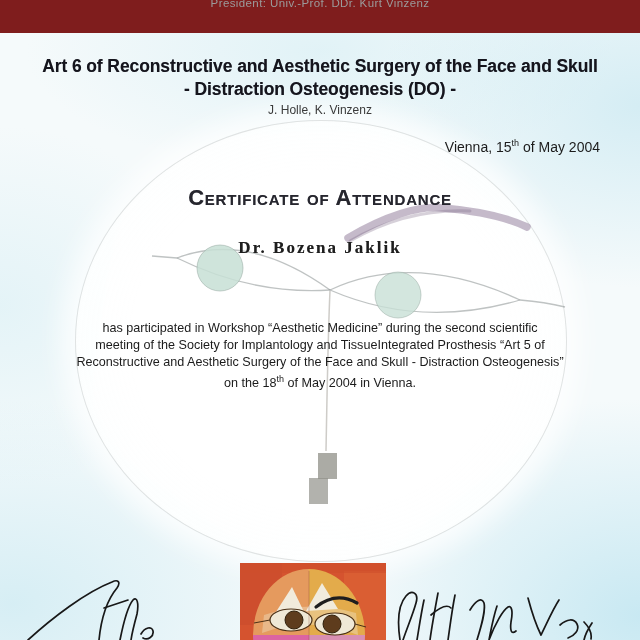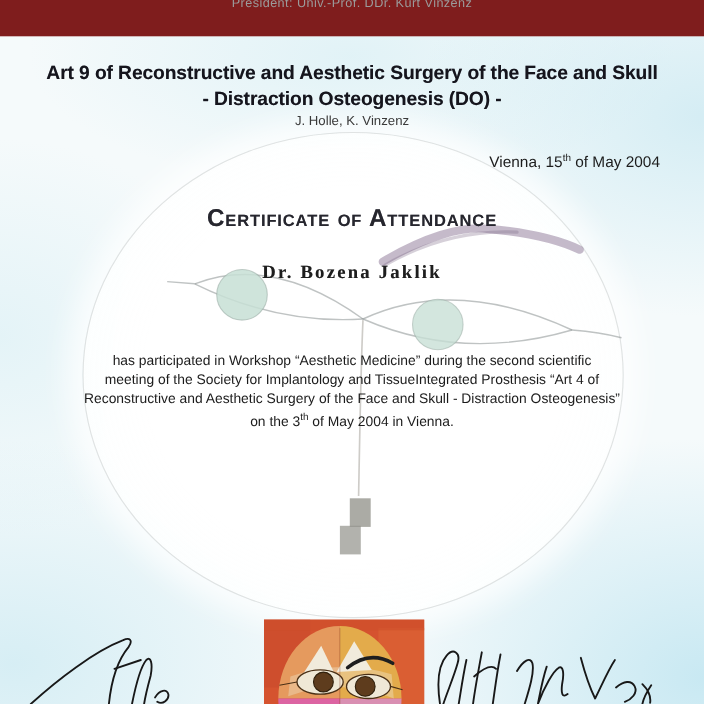--- a/index.html
+++ b/index.html
@@ -103,35 +103,35 @@
 
       <path d="M 348 205 C 385 183 420 172 443 175 C 478 178 508 185 527 194" stroke="rgba(150,130,158,.55)" stroke-width="7.5" fill="none" stroke-linecap="round"></path>
       <path d="M 350 208 C 390 185 430 176 470 178" stroke="rgba(118,98,130,.3)" stroke-width="3" fill="none" stroke-linecap="round"></path>
 
       <path d="M 330 258 C 328 300 327 365 326 418" stroke="rgba(158,153,146,.5)" stroke-width="1.5" fill="none"></path>
 
       <rect x="318" y="420" width="19" height="26" fill="rgba(150,150,142,.8)"></rect>
       <rect x="309" y="445" width="19" height="26" fill="rgba(146,146,138,.7)"></rect>
     </svg>
 
-    <div class="txt title-line t1">Art 9 of Reconstructive and Aesthetic Surgery of the Face and Skull</div>
+    <div class="txt title-line t1">Art 6 of Reconstructive and Aesthetic Surgery of the Face and Skull</div>
     <div class="txt authors">J. Holle, K. Vinzenz</div>
     <div class="txt title-line t2">- Distraction Osteogenesis (DO) -</div>
 
     <div class="dateline"><span>Vienna, 15</span><sup>th</sup><span> of May 2004</span></div>
 
     <div class="txt heading">Certificate of Attendance</div>
 
     <div class="txt attendee">Dr. Bozena Jaklik</div>
 
     <div class="txt body-text">
       <div>has participated in Workshop “Aesthetic Medicine” during the second scientific</div>
-      <div>meeting of the Society for Implantology and TissueIntegrated Prosthesis “Art 4 of</div>
+      <div>meeting of the Society for Implantology and TissueIntegrated Prosthesis “Art 5 of</div>
       <div>Reconstructive and Aesthetic Surgery of the Face and Skull - Distraction Osteogenesis”</div>
-      <div><span>on the 3</span><sup>th</sup><span> of May 2004 in Vienna.</span></div>
+      <div><span>on the 18</span><sup>th</sup><span> of May 2004 in Vienna.</span></div>
     </div>
   </div>
 
   <div class="painting">
     <svg width="146" height="160" viewBox="0 0 146 160">
       <rect width="146" height="160" fill="#d5532f"></rect>
       <rect x="0" y="0" width="42" height="62" fill="#c84a2b" opacity=".5"></rect>
       <rect x="104" y="8" width="42" height="74" fill="#df6a38" opacity=".5"></rect>
       <rect x="0" y="0" width="146" height="10" fill="#cf4e2c" opacity=".6"></rect>
 

